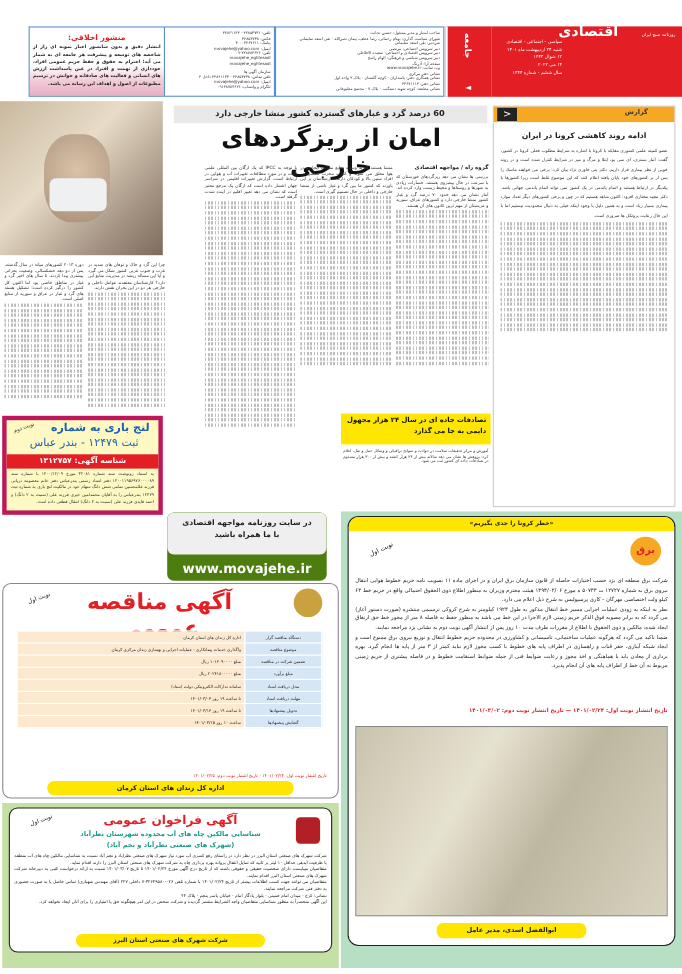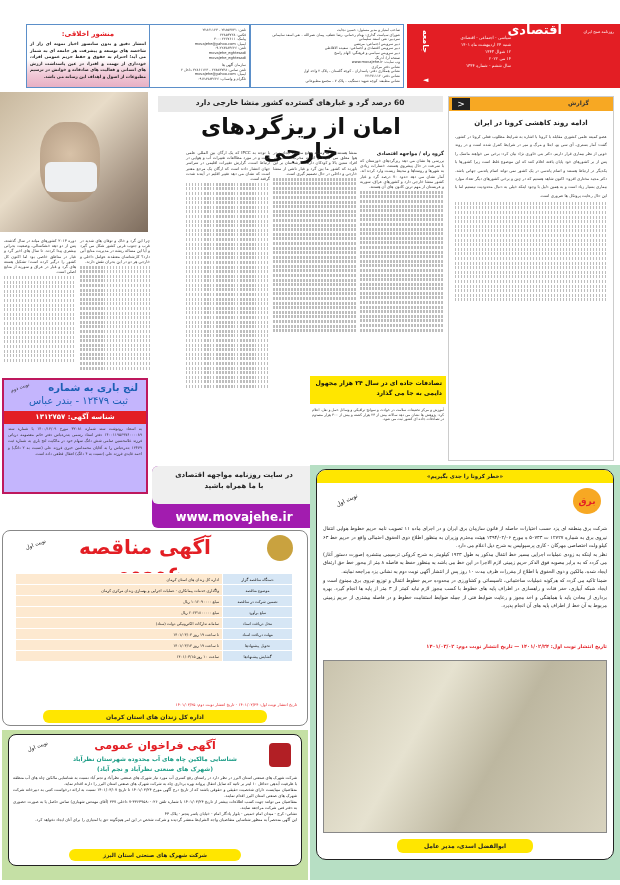--- a/index.html
+++ b/index.html
@@ -31,27 +31,27 @@
 #kicker-bar{left:158px;top:96px;width:285px;height:16px;background:#e9e9e9;}
 #kicker{left:160px;top:98px;width:280px;text-align:center;font-size:7.5px;font-weight:bold;color:#222;}
 #headline{left:160px;top:114px;width:282px;text-align:center;font-size:22px;font-weight:bold;color:#111;}
 #photo{left:0;top:92px;width:148px;height:140px;background:linear-gradient(135deg,#c8b89e,#e8dcc8 40%,#a79685 75%,#7d6c5d);}
 #photo-face{left:40px;top:30px;width:60px;height:80px;border-radius:40%;background:radial-gradient(circle at 50% 40%,#d8c2a8,#a89078);}
 #photo-mask{left:45px;top:70px;width:52px;height:30px;background:#eef0f2;border-radius:6px;}
 .col{position:absolute;}
 #callout{left:310px;top:376px;width:136px;height:28px;background:#ffe600;padding:2px 4px;}
 #callout p{font-size:6.2px;font-weight:bold;line-height:10px;color:#111;text-align:right;}
 
-#ad-barge{left:2px;top:378px;width:146px;height:116px;border:2px solid #be185d;background:#c4b5fd;}
+#ad-barge{left:2px;top:378px;width:146px;height:90px;border:4px solid #be185d;background:#fef9c3;}
 #ad-barge .t1{position:absolute;right:8px;top:2px;color:#1b5fb4;font-weight:bold;font-size:10px;}
 #ad-barge .t2{position:absolute;right:18px;top:15px;color:#1b5fb4;font-weight:normal;font-size:10px;}
 #ad-barge .t3{position:absolute;left:0;right:0;top:31px;height:13px;background:#e31e24;color:#fff;font-weight:bold;font-size:7px;text-align:center;line-height:13px;}
 #ad-barge .nob{position:absolute;left:6px;top:4px;font-size:5px;color:#333;transform:rotate(-20deg);}
 #ad-barge .body{position:absolute;top:46px;left:4px;right:4px;}
-#ad-site{left:152px;top:466px;width:164px;height:62px;border-radius:6px;background:#a21caf;overflow:hidden;}
+#ad-site{left:152px;top:466px;width:145px;height:62px;border-radius:6px;background:#4d7c0f;overflow:hidden;}
 #ad-site .top{height:38px;background:#efefef;border-radius:0 0 6px 6px;padding-top:4px;text-align:center;font-size:7px;font-weight:bold;color:#222;line-height:11px;}
 #ad-site .url{color:#fff;font-weight:bold;font-size:12px;text-align:center;margin-top:6px;direction:ltr;}
 #ad-notice{left:310px;top:465px;width:312px;height:415px;background:#b7dfc4;padding:4px;}
 #ad-notice .inner{position:absolute;left:6px;top:4px;right:8px;bottom:20px;background:#fff;border:1.5px solid #222;border-radius:10px;overflow:hidden;}
 #ad-notice .banner{height:13px;background:#ffe600;text-align:center;font-size:5.5px;font-weight:bold;line-height:13px;color:#222;}
 #ad-notice .big{position:absolute;left:80px;right:80px;top:18px;text-align:center;color:#e31e24;font-size:26px;font-weight:bold;}
 #ad-notice .nob{position:absolute;left:18px;top:26px;font-size:6px;transform:rotate(-25deg);}
 #ad-notice .logo{position:absolute;right:12px;top:18px;width:28px;height:26px;border-radius:50%;background:#f7a823;color:#e31e24;font-weight:bold;font-size:9px;text-align:center;line-height:26px;}
 #ad-notice .body{position:absolute;top:54px;left:6px;right:6px;}
 #ad-notice .body p{font-size:4.9px;line-height:8.6px;color:#222;text-align:justify;}

